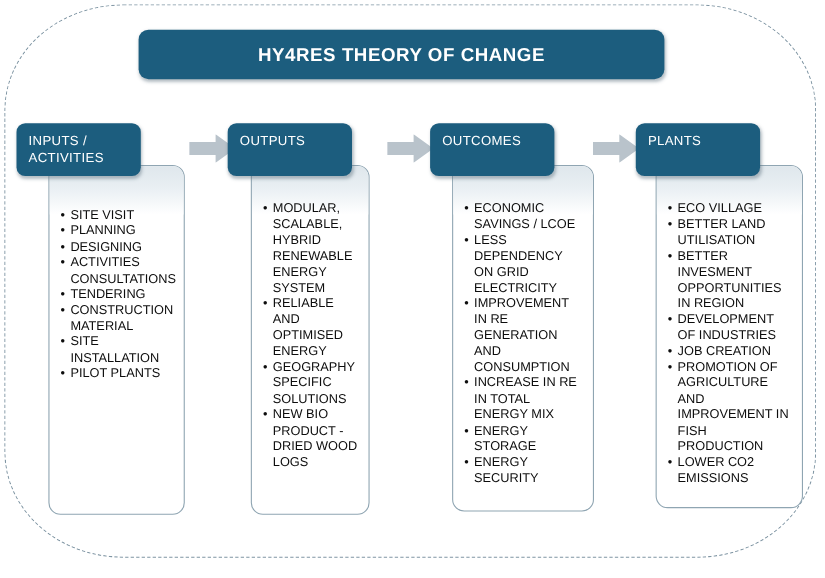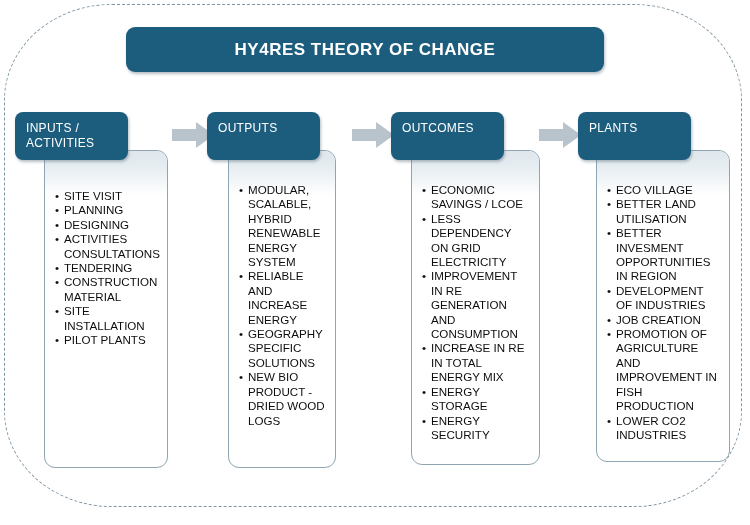--- a/index.html
+++ b/index.html
@@ -168,21 +168,21 @@
     <div class="col-body" style="left:228px; top:150px; width:108px; height:318px;">
       <div class="sheen"></div>
       <ul class="bullets" style="margin:32px 6px 0 10px;">
         <li>MODULAR,
 SCALABLE,
 HYBRID
 RENEWABLE
 ENERGY
 SYSTEM</li>
         <li>RELIABLE AND
-INCREASE
+OPTIMISED
 ENERGY</li>
         <li>GEOGRAPHY
 SPECIFIC
 SOLUTIONS</li>
         <li>NEW BIO
 PRODUCT -
 DRIED WOOD
 LOGS</li>
       </ul>
     </div>
@@ -246,21 +246,21 @@
         <li>DEVELOPMENT
 OF INDUSTRIES</li>
         <li>JOB CREATION</li>
         <li>PROMOTION OF
 AGRICULTURE
 AND
 IMPROVEMENT IN
 FISH
 PRODUCTION</li>
         <li>LOWER CO2
-INDUSTRIES</li>
+EMISSIONS</li>
       </ul>
     </div>
     <div class="col-header" style="left:578px; top:112px; width:113px; height:48px;">
       <span class="hdr-text">PLANTS</span>
     </div>
   </div>
 
 </div>
 
 </body></html>

